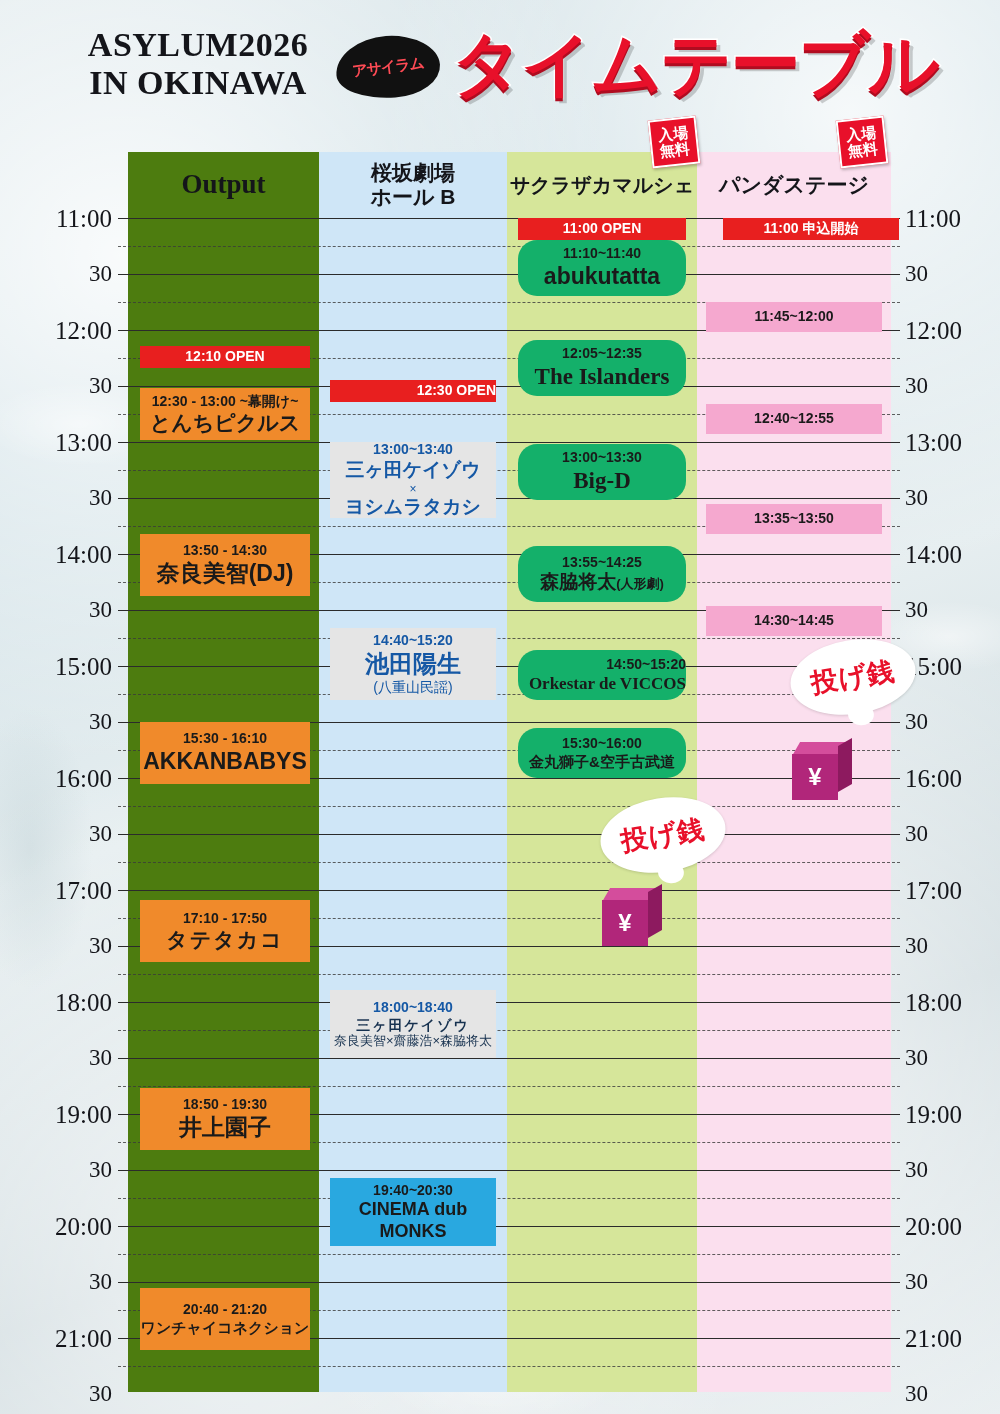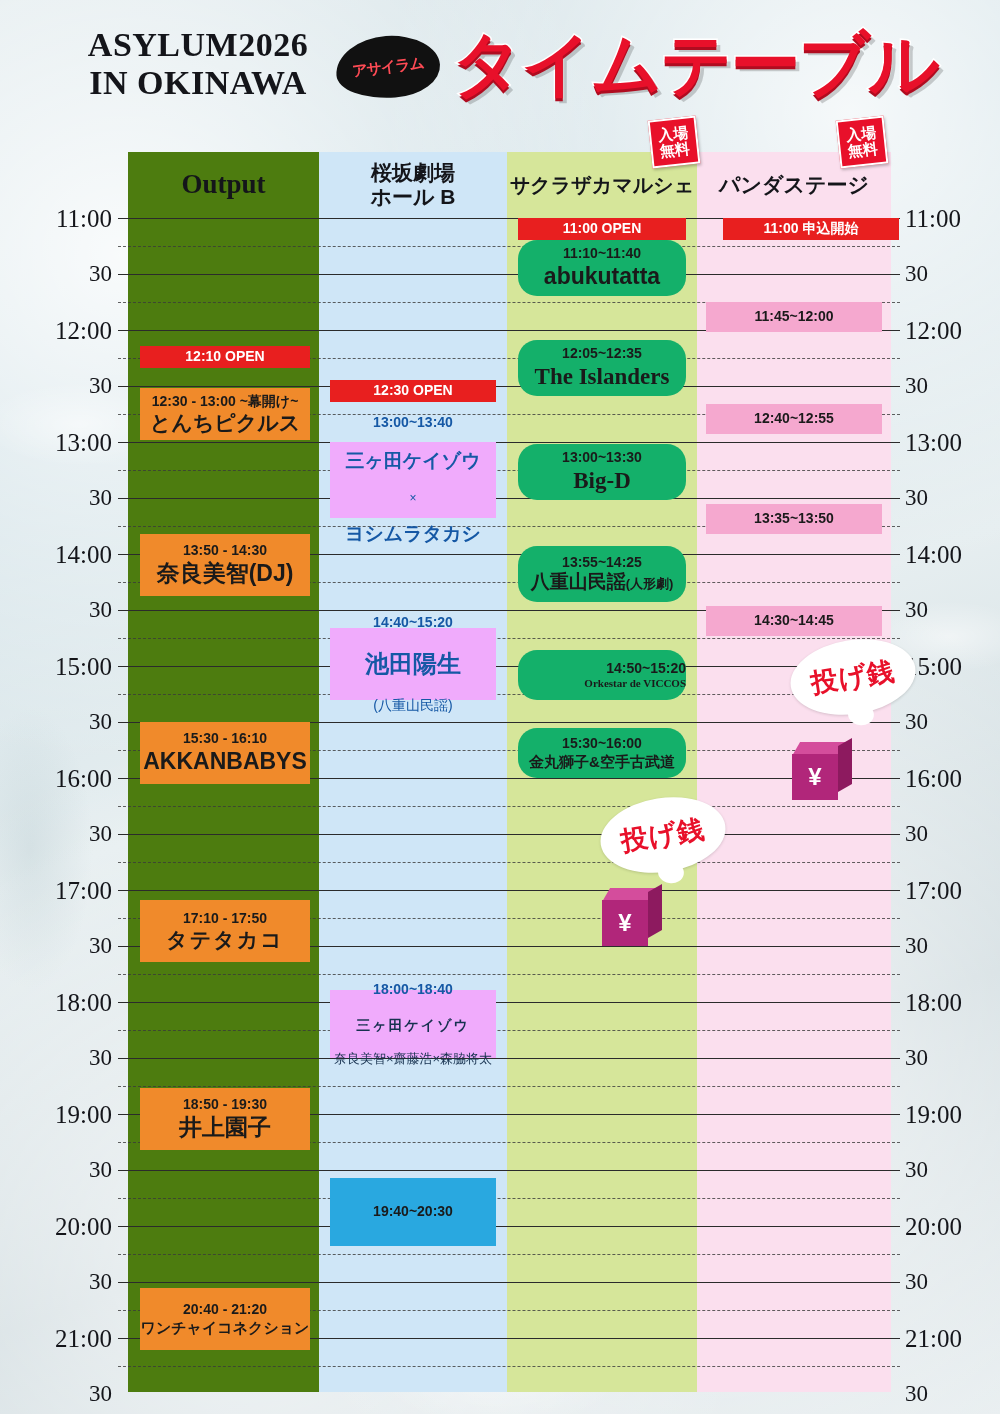--- a/index.html
+++ b/index.html
@@ -81,21 +81,21 @@
   
   .ev{position:absolute;box-sizing:border-box;text-align:center;color:#1a1a1a;
       display:flex;flex-direction:column;justify-content:center;align-items:center;}
   .ev .t{font-size:14px;line-height:1.25;font-weight:bold;}
   .ev .n{font-weight:bold;line-height:1.2;}
   .ev .sub{font-size:12px;line-height:1.2;}
 
   .orange{background:#f08a2b;}
   .green{background:#14b06a;border-radius:19px;}
   .blue{background:#29a8e0;}
-  .lblue{background:#f0abfc;gap:18px;}
+  .lblue{background:#e5e5e5;}
   .pink{background:#f5a8cf;}
   .red{background:#e81f1f;color:#fff;}
   .red .t{color:#fff;}
 
   
   .freetag{
     position:absolute;width:44px;height:44px;background:#e8102a;color:#fff;
     font-size:15px;font-weight:bold;line-height:1.05;text-align:center;
     display:flex;align-items:center;justify-content:center;
     border:2px solid #fff;transform:rotate(-6deg);
@@ -266,21 +266,21 @@
   <div class="ev orange" style="left:140px;top:1088px;width:170px;height:62px;">
     <div class="t">18:50 - 19:30</div>
     <div class="n" style="font-size:23px;">井上園子</div>
   </div>
 
   <div class="ev orange" style="left:140px;top:1288px;width:170px;height:62px;">
     <div class="t">20:40 - 21:20</div>
     <div class="n" style="font-size:15px;">ワンチャイコネクション</div>
   </div>
 
-  <div class="ev red" style="left:330px;top:380px;width:166px;height:22px;">
+  <div class="ev red" style="left:330px;top:380px;width:166px;height:22px;align-items:flex-end;">
     <div class="t">12:30 OPEN</div>
   </div>
 
   <div class="ev lblue" style="left:330px;top:442px;width:166px;height:76px;">
     <div class="t" style="color:#1558a5;">13:00~13:40</div>
     <div class="n" style="font-size:19px;color:#1558a5;">三ヶ田ケイゾウ</div>
     <div class="sub" style="color:#1558a5;">×</div>
     <div class="n" style="font-size:19px;color:#1558a5;">ヨシムラタカシ</div>
   </div>
 
@@ -292,20 +292,21 @@
 
 
   <div class="ev lblue" style="left:330px;top:990px;width:166px;height:68px;">
     <div class="t" style="color:#1558a5;">18:00~18:40</div>
     <div class="n" style="font-size:14px;color:#16314f;letter-spacing:2px;">三ヶ田ケイゾウ</div>
     <div class="sub" style="color:#16314f;font-size:13px;">奈良美智×齋藤浩×森脇将太</div>
   </div>
 
   <div class="ev blue" style="left:330px;top:1178px;width:166px;height:68px;">
     <div class="t">19:40~20:30</div>
+    <div class="n" style="font-size:18px;">CINEMA dub MONKS</div>
   </div>
 
   <div class="ev red" style="left:518px;top:218px;width:168px;height:22px;">
     <div class="t">11:00 OPEN</div>
   </div>
 
   <div class="ev green" style="left:518px;top:240px;width:168px;height:56px;">
     <div class="t">11:10~11:40</div>
     <div class="n" style="font-size:23px;">abukutatta</div>
   </div>
@@ -316,27 +317,27 @@
   </div>
 
   <div class="ev green" style="left:518px;top:444px;width:168px;height:56px;">
     <div class="t">13:00~13:30</div>
     <div class="n" style="font-size:23px;font-family:'Liberation Serif',serif;">Big-D</div>
   </div>
 
   <div class="ev green" style="left:518px;top:546px;width:168px;height:56px;">
     <div class="t">13:55~14:25</div>
     <div class="n" style="font-size:19px;">
-      <span>八重山民謡</span><span style="font-size:13px;">(人形劇)</span>
+      <span>森脇将太</span><span style="font-size:13px;">(人形劇)</span>
     </div>
   </div>
 
   <div class="ev green" style="left:518px;top:650px;width:168px;height:50px;align-items:flex-end;">
     <div class="t">14:50~15:20</div>
-    <div class="n" style="font-size:11px;font-family:'Liberation Serif',serif;">Orkestar de VICCOS</div>
+    <div class="n" style="font-size:17px;font-family:'Liberation Serif',serif;">Orkestar de VICCOS</div>
   </div>
 
   <div class="ev green" style="left:518px;top:728px;width:168px;height:50px;">
     <div class="t">15:30~16:00</div>
     <div class="n" style="font-size:15px;text-align:right;">金丸獅子&amp;空手古武道</div>
   </div>
 
   <div class="ev red" style="left:706px;top:218px;width:176px;height:22px;margin-left:17px;">
     <div class="t">11:00 申込開始</div>
   </div>

